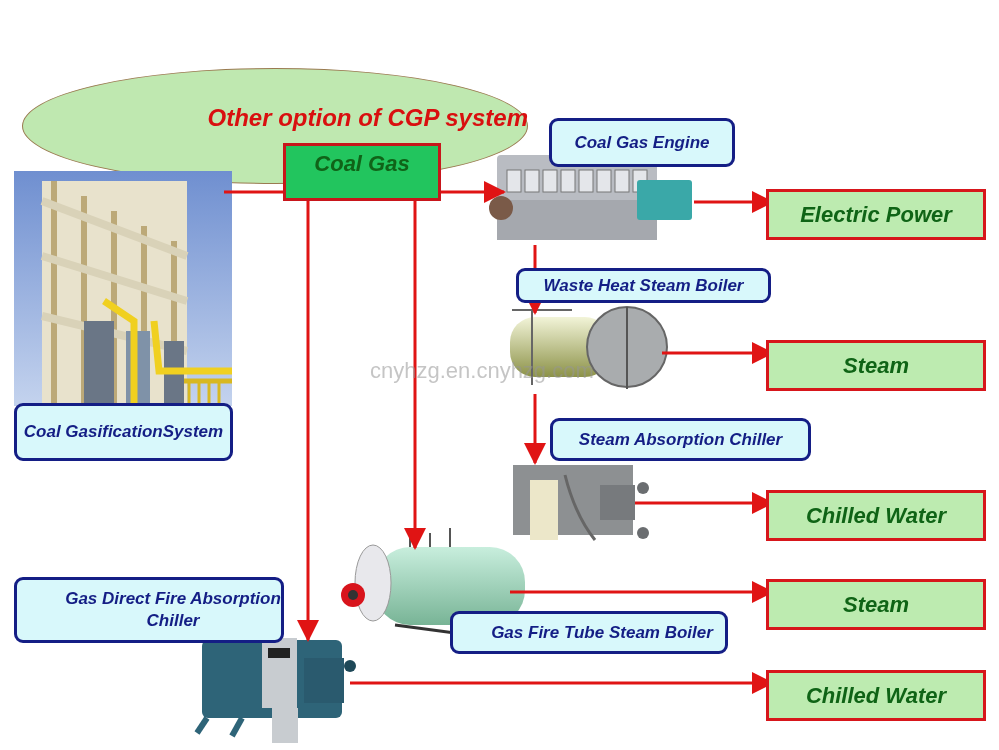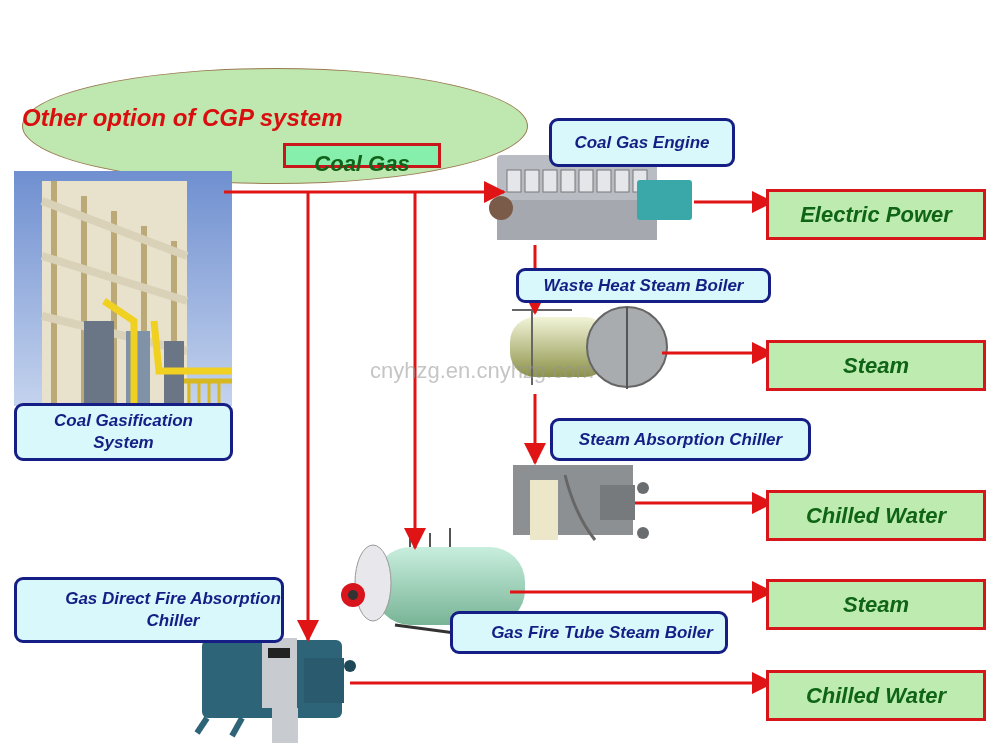--- a/index.html
+++ b/index.html
@@ -1,20 +1,20 @@
 <!DOCTYPE html>
 <html><head>
 <meta charset="utf-8">
 <style>
   html, body { margin:0; padding:0; background:#ffffff; }
   body { width:999px; height:750px; position:relative; overflow:hidden; font-family:"Liberation Sans", sans-serif; }
   .abs { position:absolute; }
   .title-ellipse { left:22px; top:68px; width:506px; height:116px; border-radius:50%; background:#bfe8b0; border:1px solid #9a7a50; box-sizing:border-box; }
-  .title-text { left:22px; top:104px; width:506px; text-align:left; color:#d90f0f; font-weight:bold; font-style:italic; font-size:24px; }
-  .gas-box { left:283px; top:143px; width:158px; height:25px; background:#86efac; border:3px solid #c8161b; box-sizing:border-box; text-align:center; line-height:35px; color:#106318; font-weight:bold; font-style:italic; font-size:22px; }
+  .title-text { left:22px; top:104px; width:506px; text-align:right; color:#d90f0f; font-weight:bold; font-style:italic; font-size:24px; }
+  .gas-box { left:283px; top:143px; width:158px; height:58px; background:#22c55e; border:3px solid #c8161b; box-sizing:border-box; text-align:center; line-height:35px; color:#106318; font-weight:bold; font-style:italic; font-size:22px; }
   .label-box { background:#d8f8fb; border:3px solid #141e85; border-radius:9px; box-sizing:border-box; color:#141e85; font-weight:bold; font-style:italic; text-align:center; font-size:17px; display:flex; align-items:center; justify-content:center; line-height:22px; }
   .out-box { background:#bdebb0; border:3px solid #d7161b; box-sizing:border-box; color:#0f6416; font-weight:bold; font-style:italic; text-align:center; font-size:22px; display:flex; align-items:center; justify-content:center;margin-top:12px; }
   .watermark { left:370px; top:358px; color:rgba(150,150,150,0.55); font-size:22px; }
   svg.arrows { position:absolute; left:0; top:0; }
   .img { position:absolute; }
 </style>
 </head>
 <body>
 
 <div class="abs title-ellipse"></div>
@@ -145,21 +145,21 @@
     <path d="M694 202 L772 202" marker-end="url(#ahb)"></path>
     <path d="M662 353 L772 353" marker-end="url(#ahb)"></path>
     <path d="M635 503 L772 503" marker-end="url(#ahb)"></path>
     <path d="M510 592 L772 592" marker-end="url(#ahb)"></path>
     <path d="M350 683 L772 683" marker-end="url(#ahb)"></path>
   </g>
 </svg>
 
 <div class="abs gas-box">Coal Gas</div>
 
-<div class="abs label-box" style="left:14px;top:403px;width:219px;height:58px;flex-direction:column;">
+<div class="abs label-box" style="left:14px;top:403px;width:219px;height:58px;flex-direction:row;">
   <span>Coal Gasification</span>
   <span>System</span>
 </div>
 <div class="abs label-box" style="left:549px;top:118px;width:186px;height:49px;">Coal Gas Engine</div>
 <div class="abs label-box" style="left:516px;top:268px;width:255px;height:35px;">Waste Heat Steam Boiler</div>
 <div class="abs label-box" style="left:550px;top:418px;width:261px;height:43px;">Steam Absorption Chiller</div>
 <div class="abs label-box" style="left:450px;top:611px;width:278px;height:43px;padding-left:26px;">Gas Fire Tube Steam Boiler</div>
 <div class="abs label-box" style="left:14px;top:577px;width:270px;height:66px;flex-direction:column;padding-left:48px;">
   <span>Gas Direct Fire Absorption</span>
   <span>Chiller</span>

